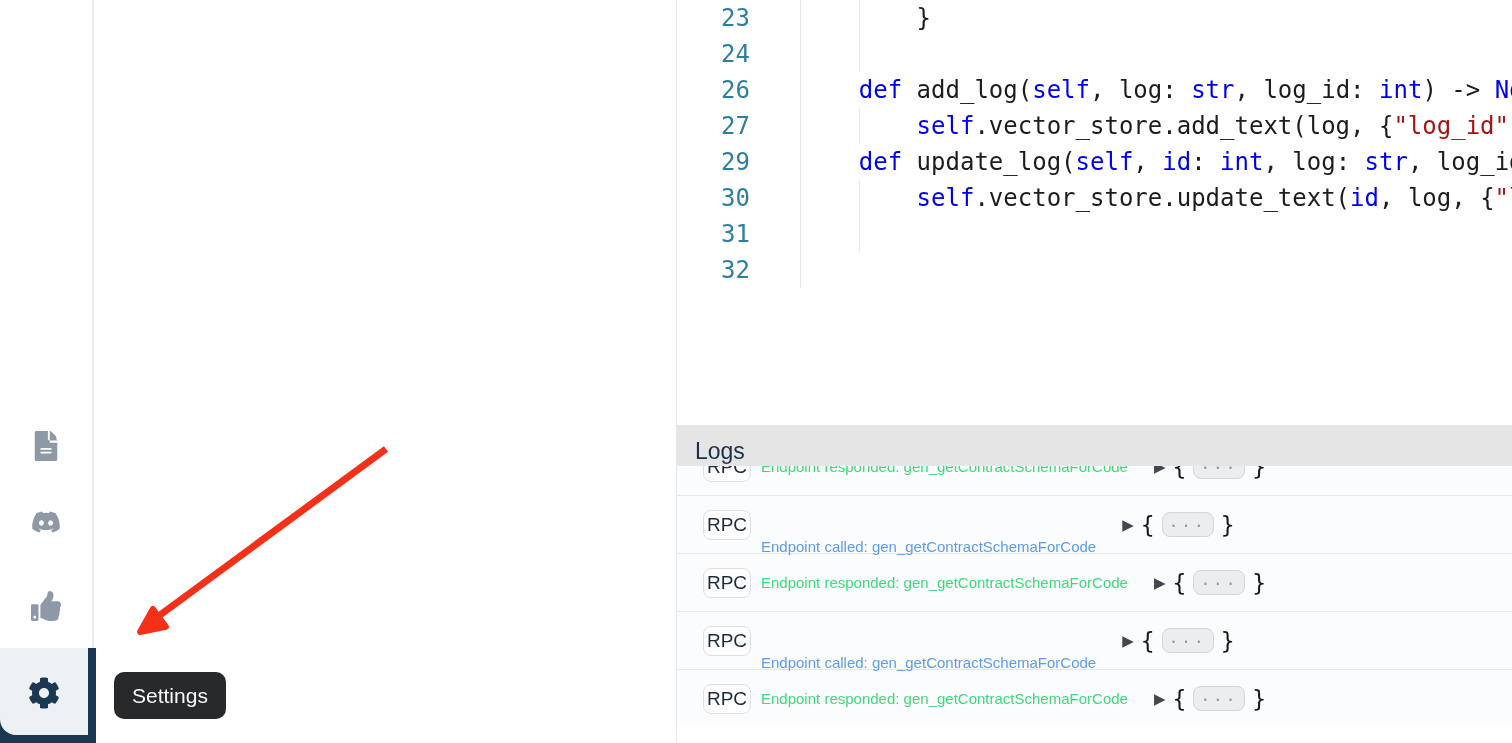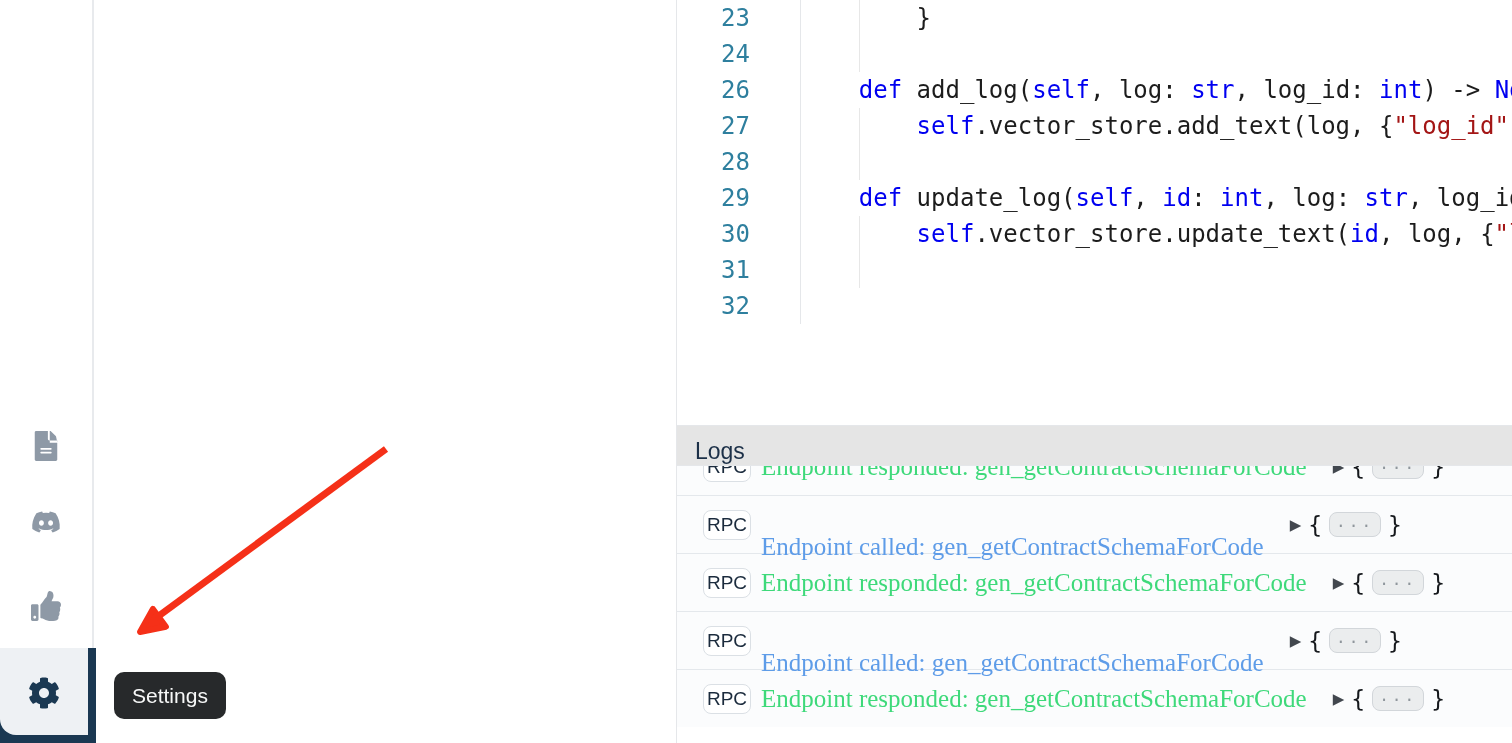--- a/index.html
+++ b/index.html
@@ -54,21 +54,21 @@
     border-bottom:1px solid var(--border); background:#e5e5e5; display:flex;
     align-items:flex-end; padding-left:18px; }
   .logs-title { font-size:23px; color:var(--logsTitle); }
   .logs-rows { height:261px; overflow:hidden; background:#fbfcfd; }
   .log-row { height:58px; display:flex; align-items:center; padding-left:14px;
     border-bottom:1px solid #e4e8ec; background:#fbfcfd; cursor:pointer; }
   .log-row.partial { margin-top:-28px; }
   .rpc-badge { width:48px; height:30px; flex:none; background:#fff;
     border:1px solid #dbe0e5; border-radius:8px; display:flex; align-items:center;
     justify-content:center; font-size:19px; color:var(--badgeText);margin-left:12px; }
-  .log-msg { font-family:Liberation Serif, serif; font-size:25px;
+  .log-msg { font-family:Liberation Sans, sans-serif; font-size:15px;
     margin-left:10px; white-space:pre; }
   .log-msg.called { color:var(--logBlue);margin-top:44px; }
   .log-msg.responded { color:var(--logGreen); }
   .expander { margin-left:26px; font-size:15px; color:#42474e; background:none;
     border:none; cursor:pointer; line-height:1; }
   .brace { font-family:"DejaVu Sans Mono", monospace; font-size:23px; color:#15181c;
     margin:0 7px; }
   .ellipsis-pill { width:52px; height:25px; background:#ebedee; border:1px solid #d2d6da;
     border-radius:8px; display:flex; align-items:center; justify-content:center;
     cursor:pointer; font-family:"DejaVu Sans Mono", monospace; font-size:16px;
@@ -137,27 +137,20 @@
         </div>
       </div>
       <div class="code-row">
         <div class="ln">27</div>
         <div class="code-content">
           <span class="guide"></span>
           <div class="code-text"><span>        </span><span class="tk-kw">self</span><span>.vector_store.add_text(log, {</span><span class="tk-str">"log_id"</span><span>: log_id})</span></div>
         </div>
       </div>
       <div class="code-row">
-        <div class="ln">28</div>
-        <div class="code-content">
-          <span class="guide"></span>
-          <div class="code-text"></div>
-        </div>
-      </div>
-      <div class="code-row">
         <div class="ln">29</div>
         <div class="code-content">
           <div class="code-text"><span>    </span><span class="tk-kw">def</span><span> update_log(</span><span class="tk-kw">self</span><span>, </span><span class="tk-kw">id</span><span>: </span><span class="tk-kw">int</span><span>, log: </span><span class="tk-kw">str</span><span>, log_id: </span></div>
         </div>
       </div>
       <div class="code-row">
         <div class="ln">30</div>
         <div class="code-content">
           <span class="guide"></span>
           <div class="code-text"><span>        </span><span class="tk-kw">self</span><span>.vector_store.update_text(</span><span class="tk-kw">id</span><span>, log, {</span><span class="tk-str">"log_id"</span></div>

